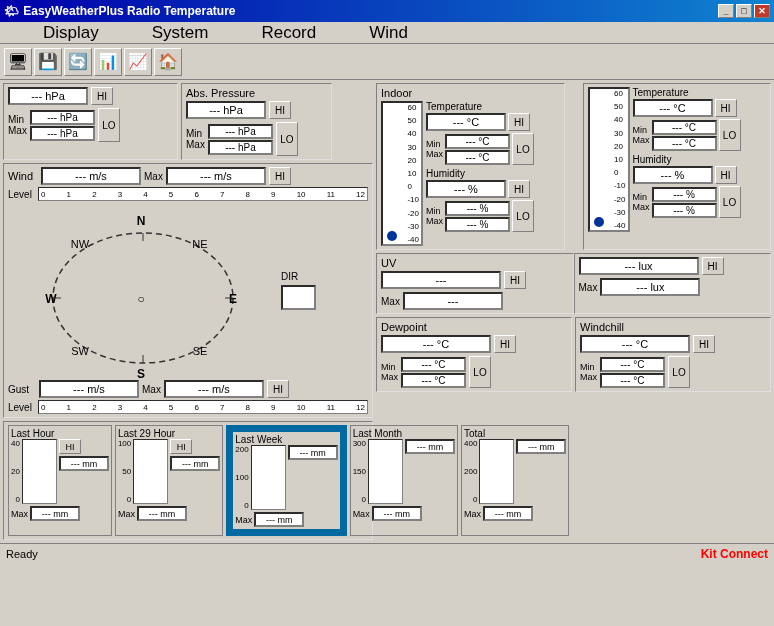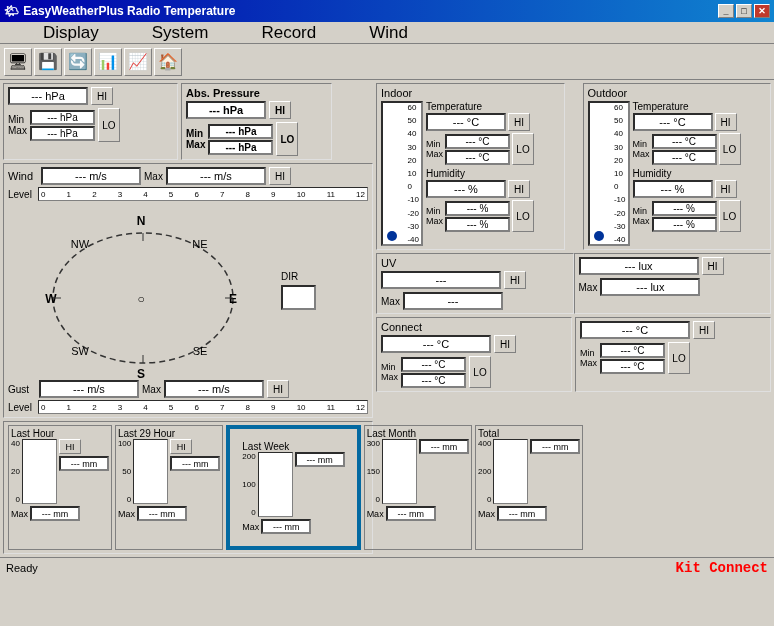--- a/index.html
+++ b/index.html
@@ -77,21 +77,21 @@
     .status-bar {
       background: #d4d0c8;
       height: 20px;
       border-top: 1px solid #808080;
       display: flex;
       align-items: center;
       justify-content: space-between;
       padding: 0 6px;
       font-size: 11px;
     }
-    .kit-connect { color: red; font-size: 14px; font-weight: bold; font-family: Liberation Mono, monospace; }
+    .kit-connect { color: red; font-size: 12px; font-weight: bold; }
 
     
     .val-sm {
       border: 2px inset #808080;
       background: white;
       height: 15px;
       width: 65px;
       display: flex; align-items: center; justify-content: center;
       font-size: 10px;
     }
@@ -180,21 +180,21 @@
             <div style="font-size:10px;">Max</div>
           </div>
           <div style="display:flex; flex-direction:column; gap:1px;">
             <div class="val-sm">--- hPa</div>
             <div class="val-sm">--- hPa</div>
           </div>
           <div class="btn-hilo" style="height:34px;">LO</div>
         </div>
       </div>
 
-      <div class="section-border" style="width:151px;font-weight:bold;">
+      <div class="section-border" style="width:151px;">
         <div class="panel-label">Abs. Pressure</div>
         <div style="display:flex; align-items:center; gap:3px; margin-bottom:3px;">
           <div class="val-md">--- hPa</div>
           <div class="btn-hilo">HI</div>
         </div>
         <div style="display:flex; align-items:center; gap:3px;">
           <div>
             <div style="font-size:10px;">Min</div>
             <div style="font-size:10px;">Max</div>
           </div>
@@ -330,21 +330,21 @@
               <div class="btn-hilo-sm">HI</div>
               <div class="val-sm" style="width:50px;font-size:9px;">--- mm</div>
             </div>
           </div>
           <div style="display:flex; gap:2px; margin-top:2px; font-size:9px; align-items:center;">
             <span>Max</span>
             <div class="val-sm" style="width:50px;font-size:9px;">--- mm</div>
           </div>
         </div>
 
-        <div style="flex:1; border:4px solid #0369a1; padding:12px;">
+        <div style="flex:1; border:7px solid #0369a1; padding:2px;">
           <div style="font-size:10px;">Last Week</div>
           <div style="display:flex; gap:2px;">
             <div style="display:flex; flex-direction:column; justify-content:space-between; height:65px; font-size:8px; text-align:right;">
               <span>200</span>
               <span>100</span>
               <span>0</span>
             </div>
             <div style="border:1px inset #808080; background:white; width:35px; height:65px;"></div>
             <div class="val-sm" style="width:50px;font-size:9px;align-self:flex-start;">--- mm</div>
           </div>
@@ -454,21 +454,20 @@
                   <div class="val-sm">--- %</div>
                 </div>
                 <div class="btn-hilo" style="height:32px;">LO</div>
               </div>
             </div>
           </div>
         </div>
       </div>
 
       <div class="section-border" style="flex:1;">
-        <div class="panel-label">Outdoor</div>
         <div style="display:flex; gap:3px;">
 
           <div style="position:relative; width:42px; height:145px; border:2px inset #808080; background:white;">
             <div style="position:absolute; right:2px; top:0; height:100%; display:flex; flex-direction:column; justify-content:space-between; font-size:8px;">
               <span>60</span>
               <span>50</span>
               <span>40</span>
               <span>30</span>
               <span>20</span>
               <span>10</span>
@@ -546,39 +545,40 @@
         <div style="display:flex; align-items:center; gap:3px;">
           <span style="font-size:10px;">Max</span>
           <div class="val-wide" style="width:100px;">--- lux</div>
         </div>
       </div>
     </div>
 
     <div style="display:flex; gap:3px;">
 
       <div class="section-border" style="flex:1;">
-        <div class="panel-label">Connect</div>
+        <div class="panel-label">Dewpoint</div>
         <div style="display:flex; align-items:center; gap:3px; margin-bottom:3px;">
           <div class="val-wide" style="width:110px;">--- °C</div>
           <div class="btn-hilo">HI</div>
         </div>
         <div style="display:flex; align-items:center; gap:3px;">
           <div>
             <div style="font-size:9px;">Min</div>
             <div style="font-size:9px;">Max</div>
           </div>
           <div style="display:flex; flex-direction:column; gap:1px;">
             <div class="val-sm">--- °C</div>
             <div class="val-sm">--- °C</div>
           </div>
           <div class="btn-hilo" style="height:32px;">LO</div>
         </div>
       </div>
 
       <div class="section-border" style="flex:1;">
+        <div class="panel-label">Windchill</div>
         <div style="display:flex; align-items:center; gap:3px; margin-bottom:3px;">
           <div class="val-wide" style="width:110px;">--- °C</div>
           <div class="btn-hilo">HI</div>
         </div>
         <div style="display:flex; align-items:center; gap:3px;">
           <div>
             <div style="font-size:9px;">Min</div>
             <div style="font-size:9px;">Max</div>
           </div>
           <div style="display:flex; flex-direction:column; gap:1px;">

